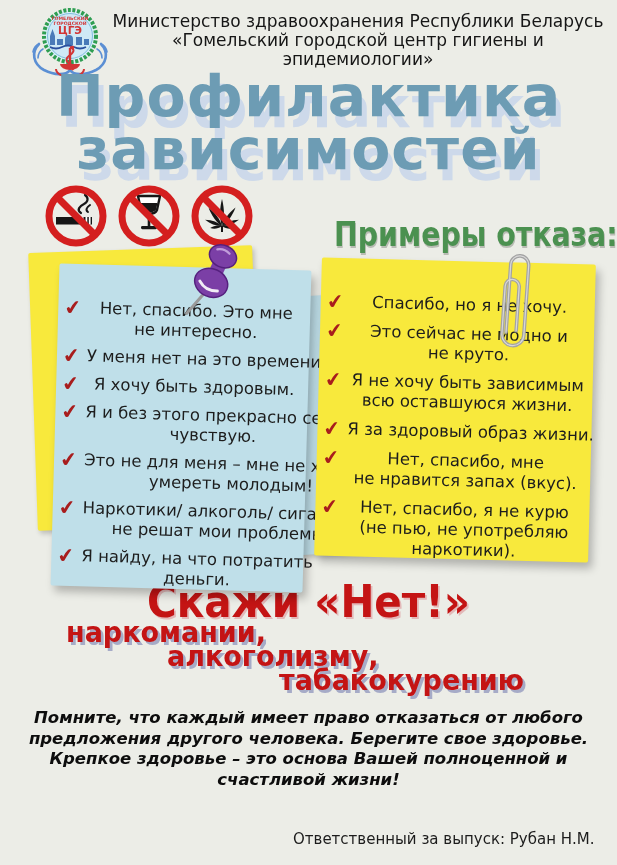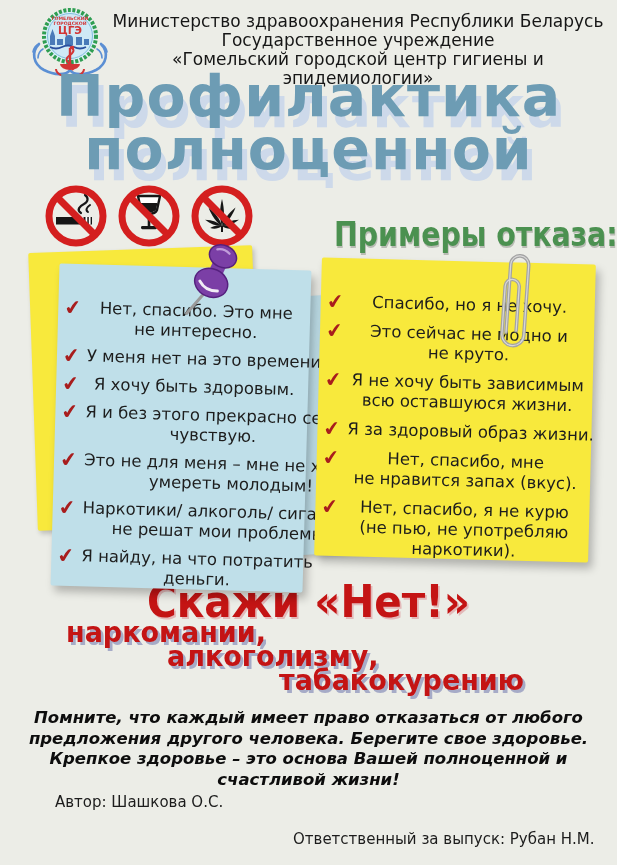--- a/index.html
+++ b/index.html
@@ -119,27 +119,26 @@
         <path d="M34,58 a10,6 0 0 0 20,0 z" fill="#d23535"></path>
         <path d="M44,41 q7,3 0,8 q-7,5 0,9 q6,3 2,6" stroke="#d23535" stroke-width="2" fill="none"></path>
         <circle cx="46.5" cy="41.5" r="1.8" fill="#d23535"></circle>
         <path d="M30,63 a14,8 0 0 0 28,0" fill="none" stroke="#d23535" stroke-width="2"></path>
       </g>
     </svg>
   </div>
 
   <div class="org">
     <div>Министерство здравоохранения Республики Беларусь</div>
-    <div>Государственное учреждение</div>
     <div>«Гомельский городской центр гигиены и эпидемиологии»</div>
   </div>
 
   <div class="main-title">
     <div>Профилактика</div>
-    <div>полноценной</div>
+    <div>зависимостей</div>
   </div>
 
   <div class="icons-row">
 
     <svg viewBox="0 0 64 64">
       <path d="M37,29 c-5,-3 -1,-7 3,-9 c4,-2 5,-6 1,-9" fill="none" stroke="#161616" stroke-width="2.2" stroke-linecap="round"></path>
       <path d="M44,28 c-3,-2 -1,-5 2,-7" fill="none" stroke="#161616" stroke-width="2" stroke-linecap="round"></path>
       <rect x="12" y="33" width="36" height="7.5" fill="#161616"></rect>
       <rect x="36.5" y="33" width="3" height="7.5" fill="#ffffff"></rect>
       <rect x="41.5" y="33" width="1.8" height="7.5" fill="#ffffff"></rect>
@@ -278,16 +277,15 @@
   </div>
   <div class="sayno-line l3">
     <span>табакокурению</span>
   </div>
 
   <div class="reminder">Помните, что каждый имеет право отказаться от любого
 предложения другого человека. Берегите свое здоровье.
 Крепкое здоровье – это основа Вашей полноценной и
 счастливой жизни!</div>
 
-  <div class="footer-author">Автор: Шашкова О.С.</div>
   <div class="footer-resp">Ответственный за выпуск: Рубан Н.М.</div>
 
 </div>
 
 </body></html>

